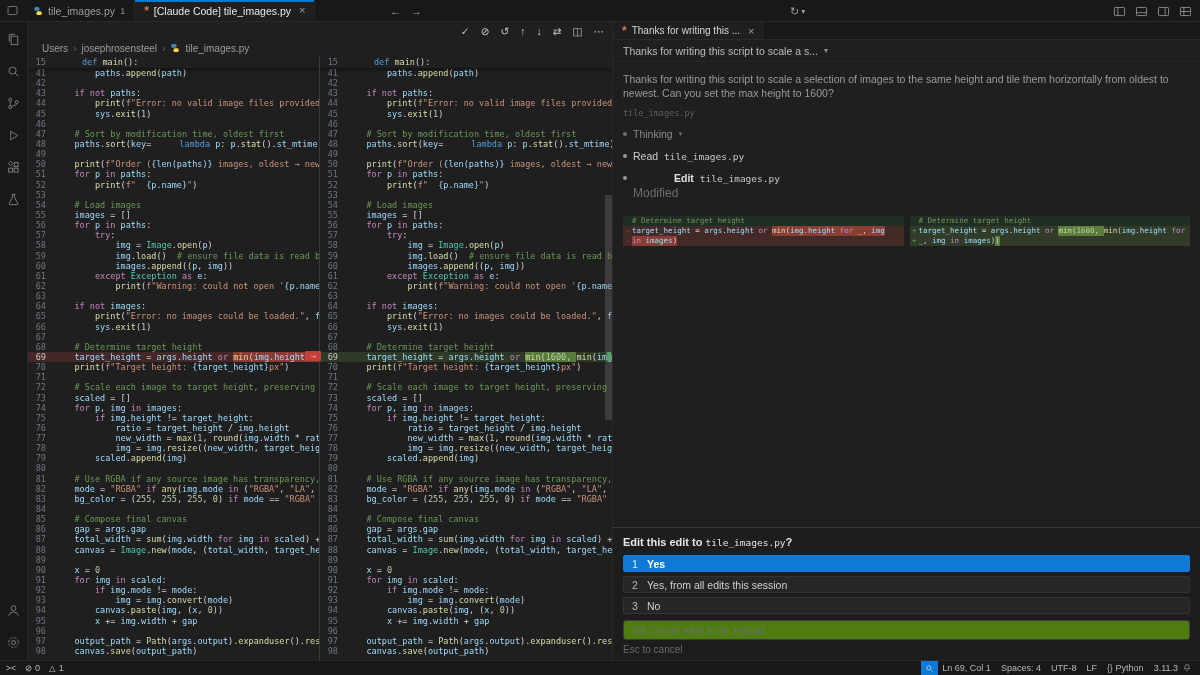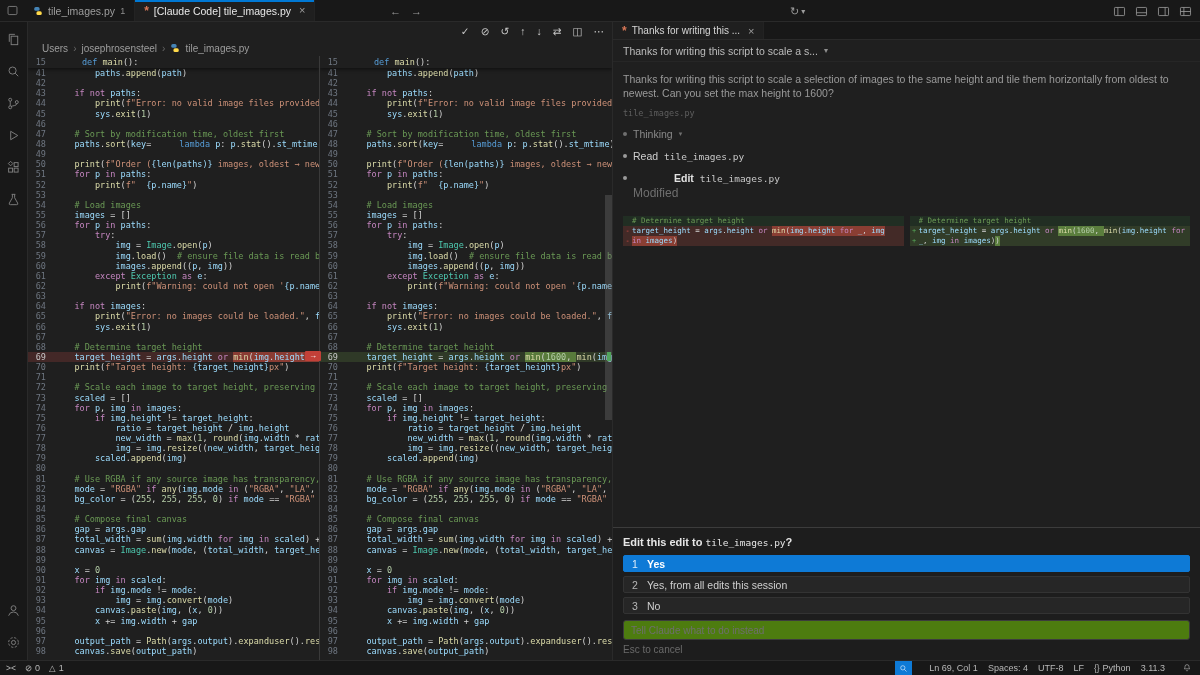--- a/index.html
+++ b/index.html
@@ -111,21 +111,21 @@
   .opt.selected .opt-label{font-weight:bold;}
   .prompt-input input{width:100%;height:20px;background:#4d7c0f;border:1px solid #3c3c3c;border-radius:3px;
     color:#ccc;font-size:10px;padding:0 7px;outline:none;font-family:"Liberation Sans",sans-serif;margin-top:2px;}
   .prompt-input input::placeholder{color:#6e6e6e;}
   .esc-hint{margin-top:4px;font-size:10px;color:#6a6a6a;}
 
   
   .statusbar{height:15px;background:#181818;border-top:1px solid #2a2a2a;display:flex;align-items:center;
     font-size:9px;color:#b8b8b8;padding:0 8px 0 6px;}
   .sb-left{display:flex;gap:9px;align-items:center;}
-  .sb-right{margin-left:auto;display:flex;gap:17px;align-items:center;}
+  .sb-right{margin-left:auto;display:flex;gap:4px;align-items:center;}
   .sb-item{display:flex;gap:3px;align-items:center;cursor:pointer;white-space:nowrap;}
   .sb-glyph{font-size:8.5px;}
   .sb-blue{background:#0e7ad6;color:#fff;height:15px;display:flex;align-items:center;padding:0 4px;}
   svg{display:block;}
 </style>
 </head>
 <body>
 
 <div class="titlebar">
   <div class="window-ic">

